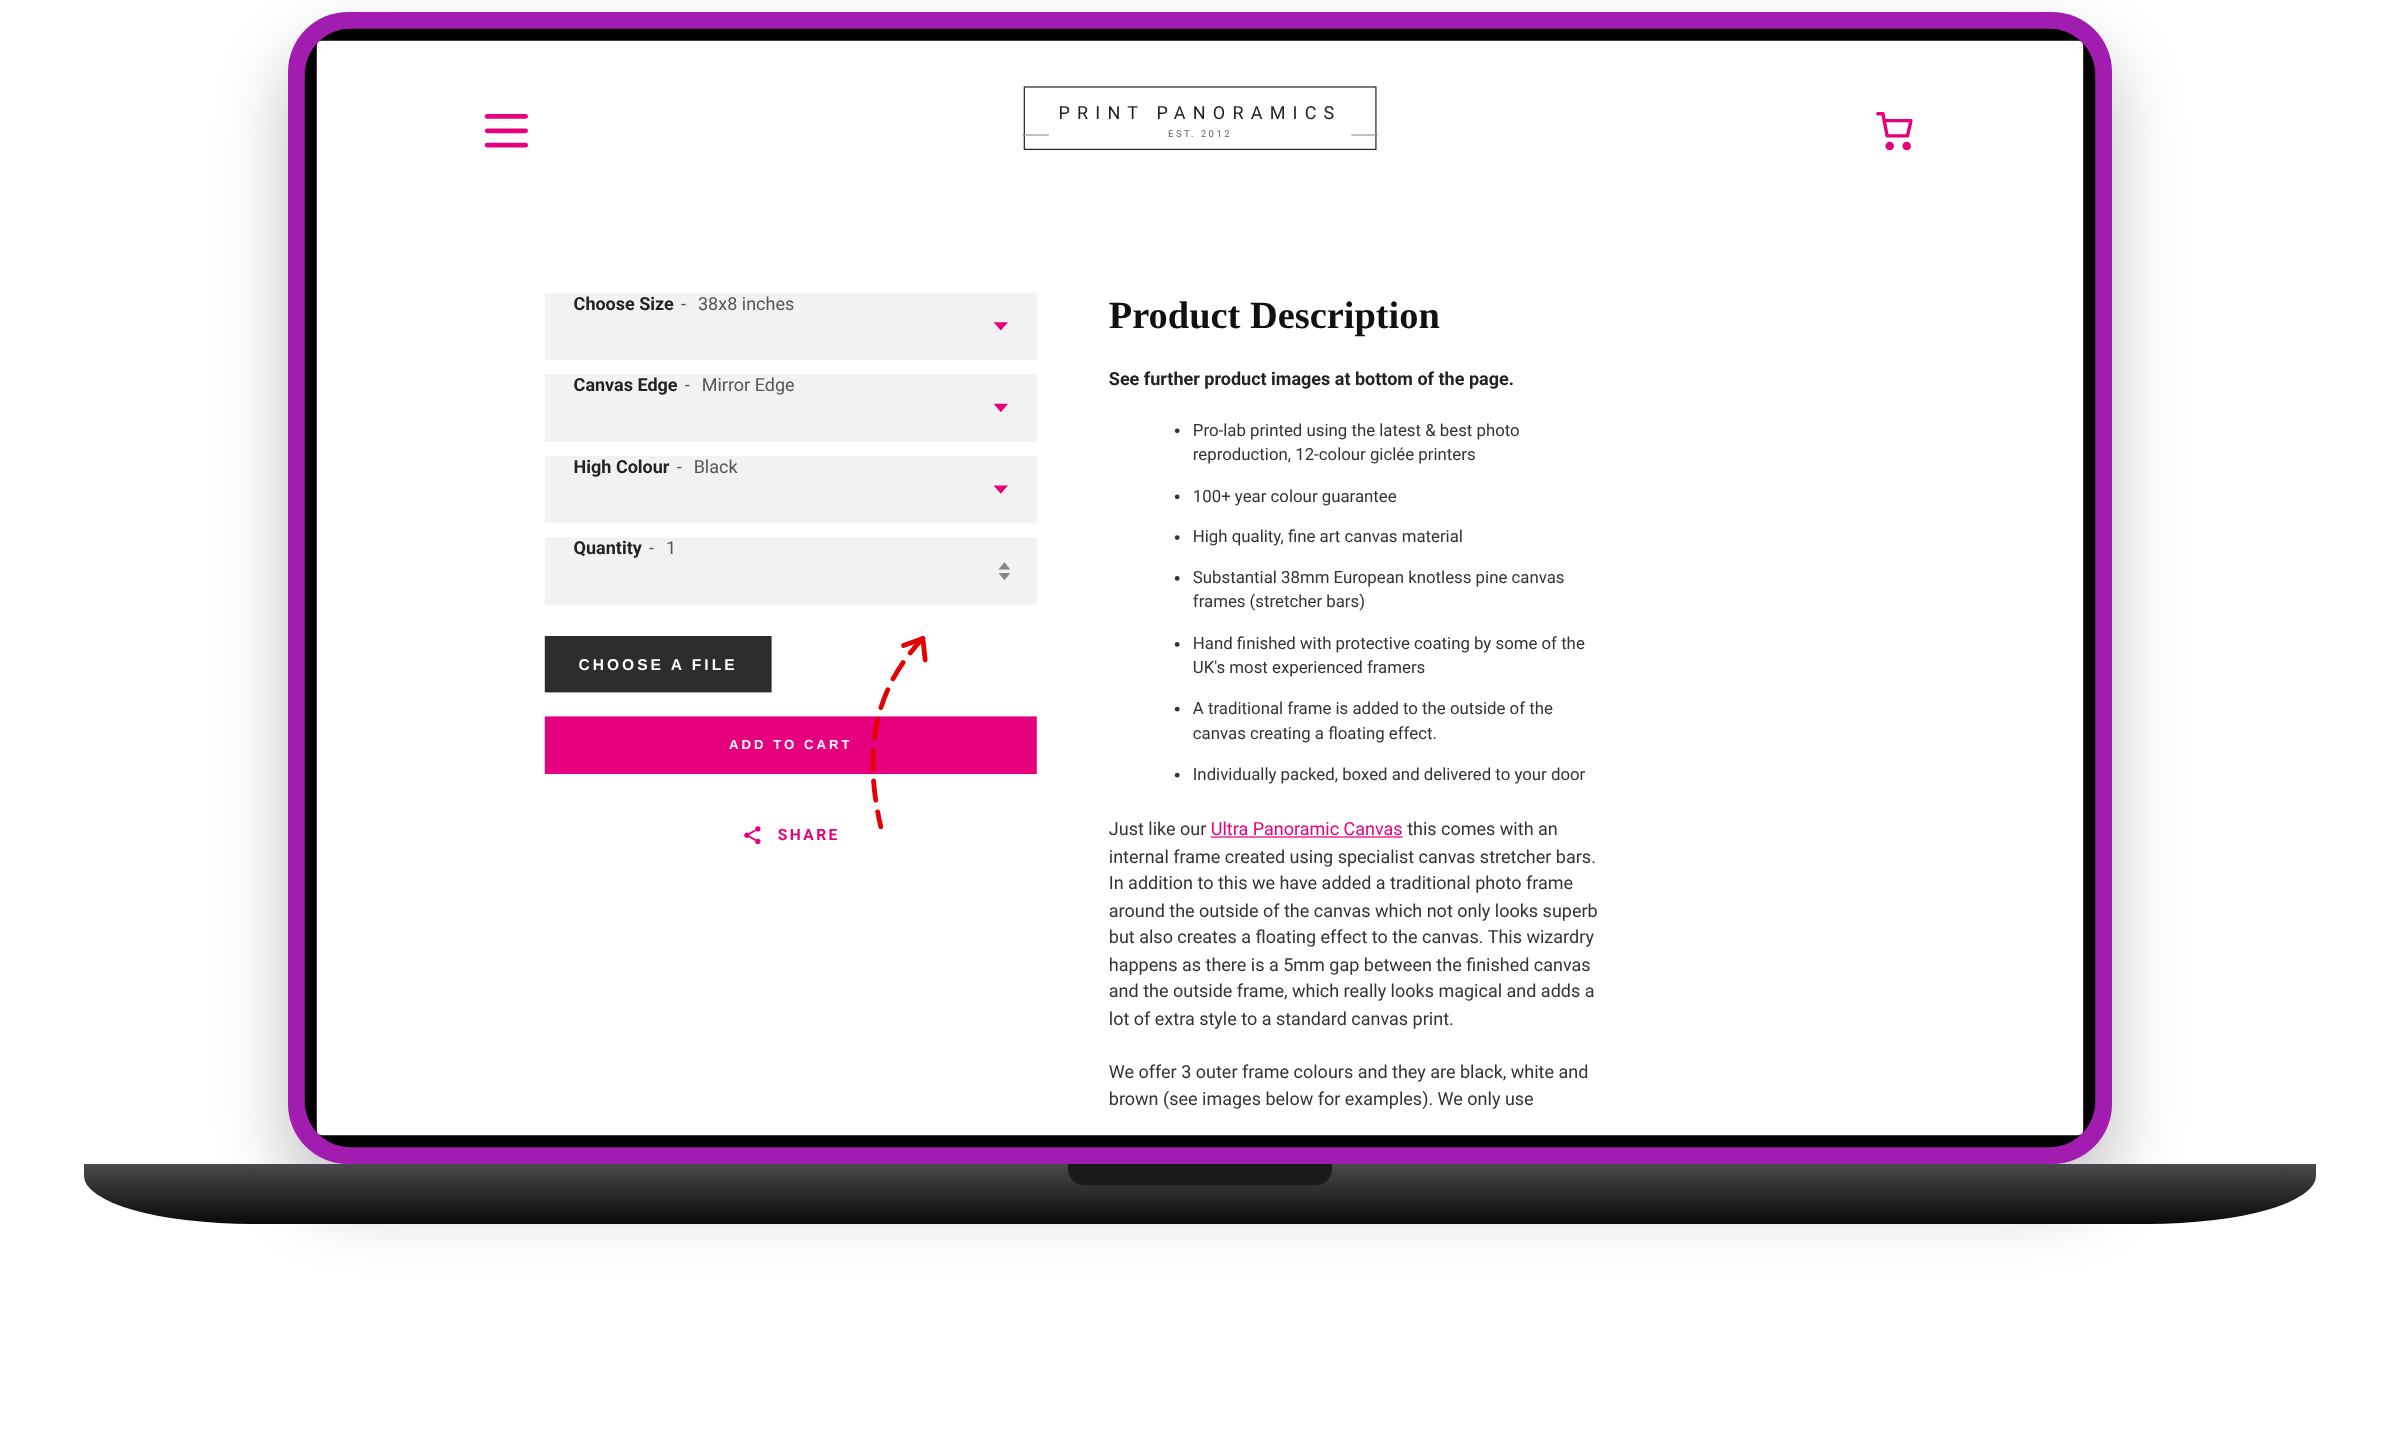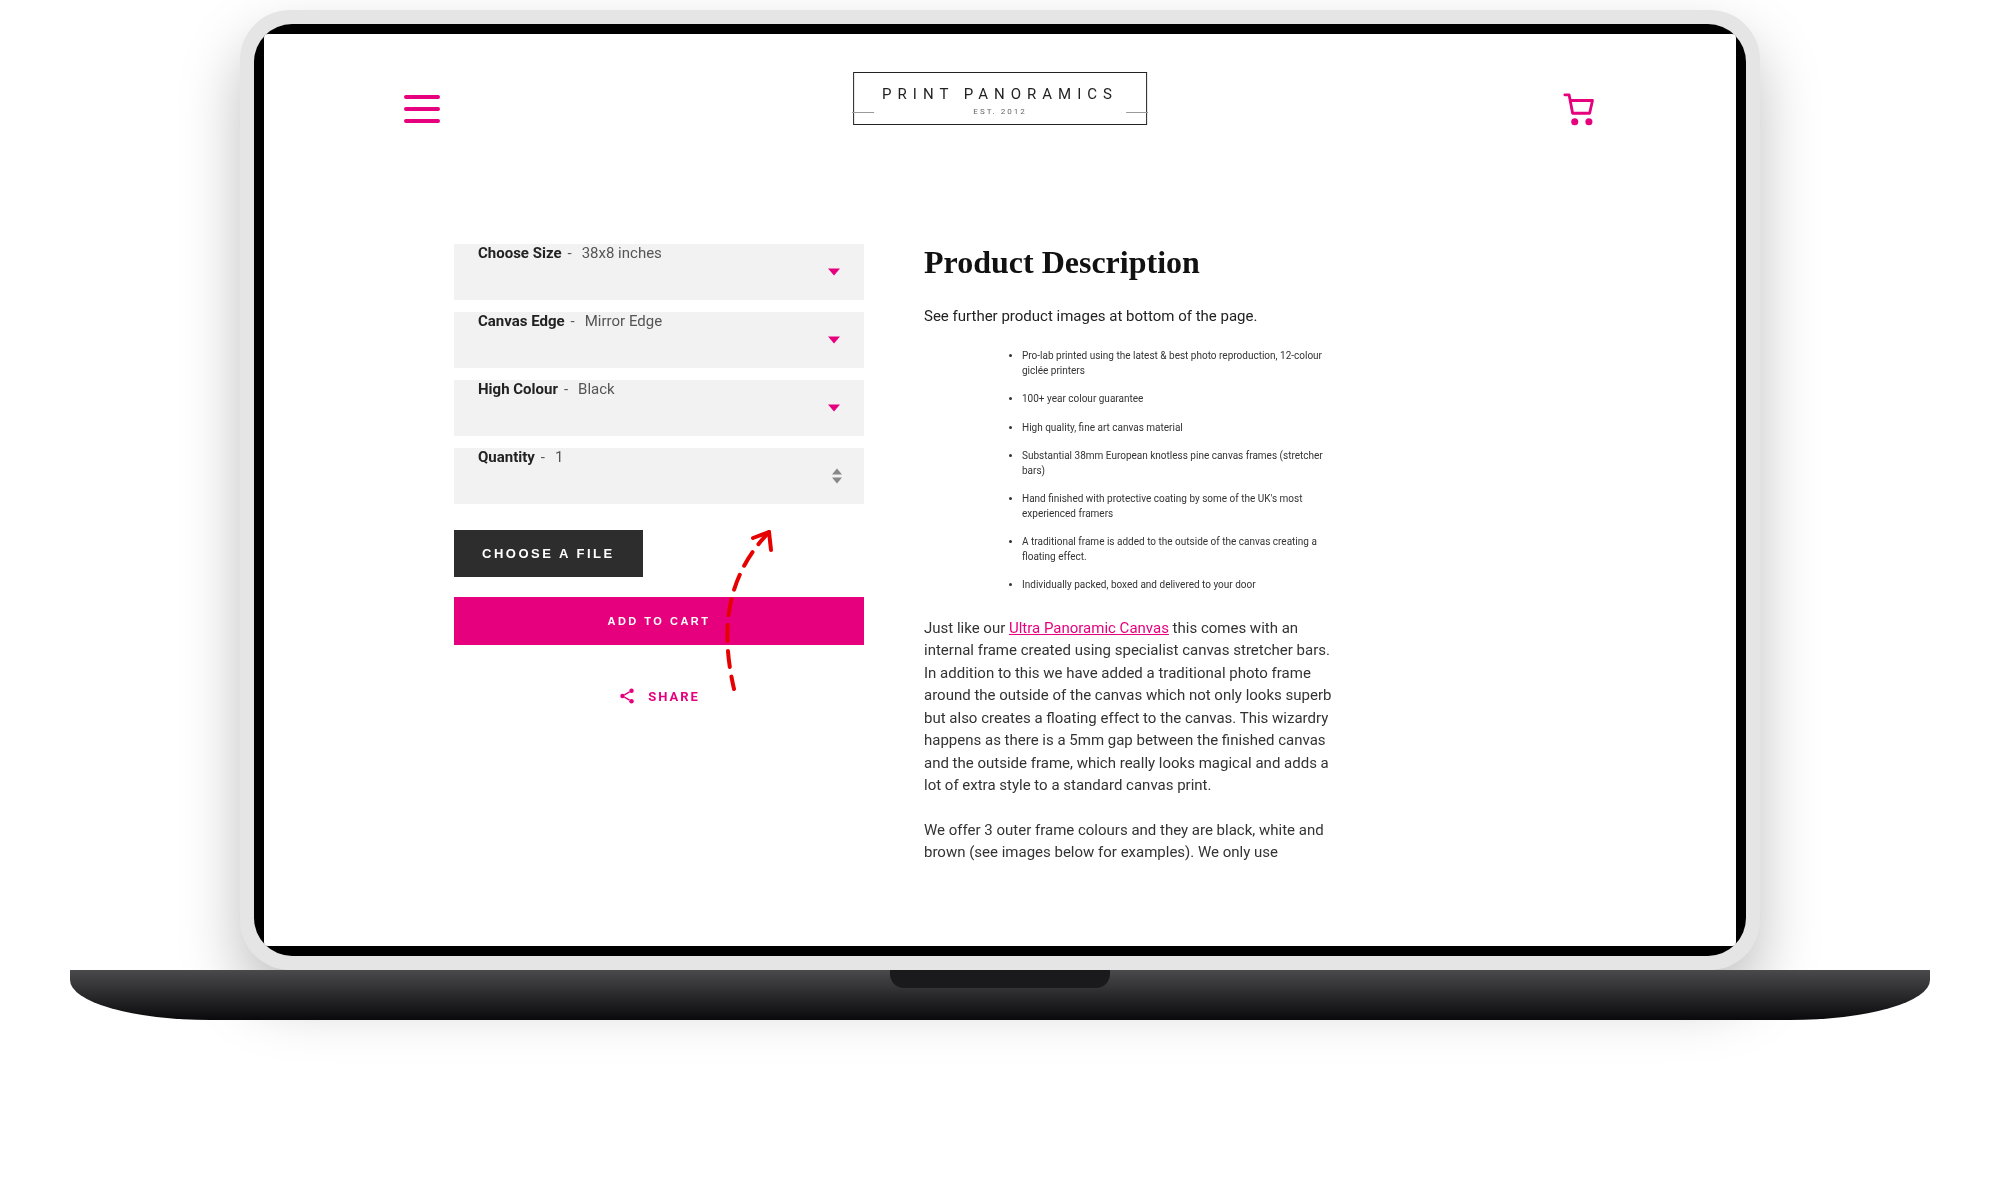--- a/index.html
+++ b/index.html
@@ -17,21 +17,21 @@
     top: 10px;
     width: 1520px;
     height: 1000px;
   }
   .laptop-screen-outer {
     position: absolute;
     left: 0;
     top: 0;
     width: 1520px;
     height: 960px;
-    background: #e5e5e5;
+    background: #a21caf;
     border-radius: 50px;
     padding: 14px;
     box-shadow: 0 30px 60px rgba(0,0,0,0.25);
   }
   .laptop-screen-inner {
     width: 100%;
     height: 100%;
     background: #000;
     border-radius: 38px;
     padding: 10px;
@@ -232,35 +232,34 @@
   
   .desc-heading {
     font-family: Georgia, 'Times New Roman', serif;
     font-size: 32px;
     font-weight: 700;
     color: #111;
     margin-bottom: 26px;
   }
   .desc-sub {
     font-size: 15px;
-    font-weight: 400;
+    font-weight: 700;
     color: #222;
     margin-bottom: 24px;
   }
   .desc-list {
     padding-left: 70px;
     margin-bottom: 24px;
   }
   .desc-list li {
-    font-size: 10px;
+    font-size: 14px;
     color: #333;
     line-height: 1.45;
     margin-bottom: 14px;
     padding-right: 4px;
-    margin-left: 28px;
   }
   .desc-para {
     font-size: 15px;
     color: #333;
     line-height: 1.5;
     margin-bottom: 22px;
   }
   .desc-para a {
     color: #e6007e;
     text-decoration: underline;

